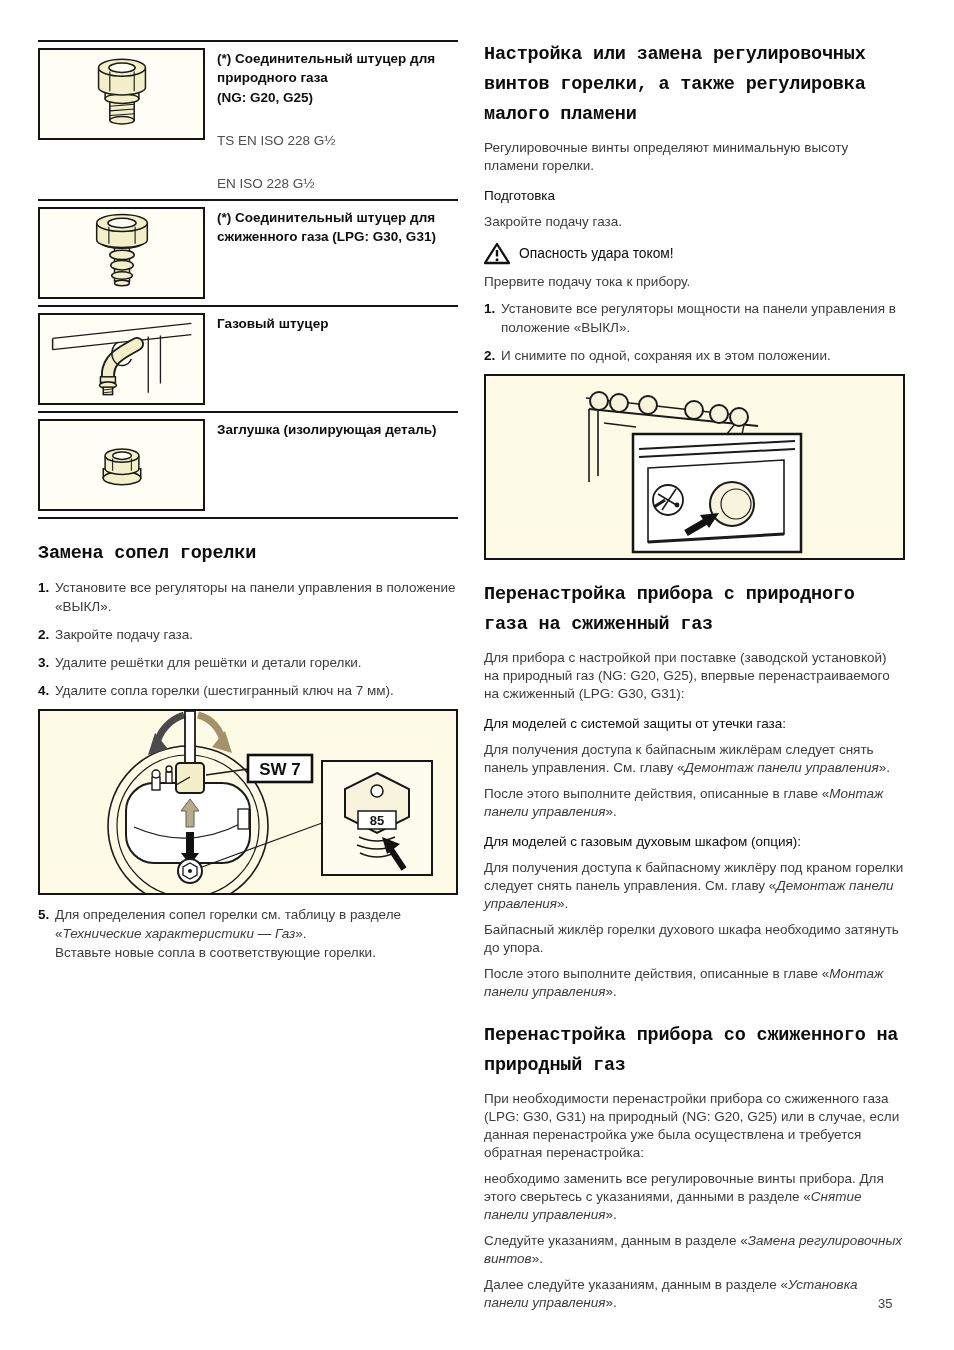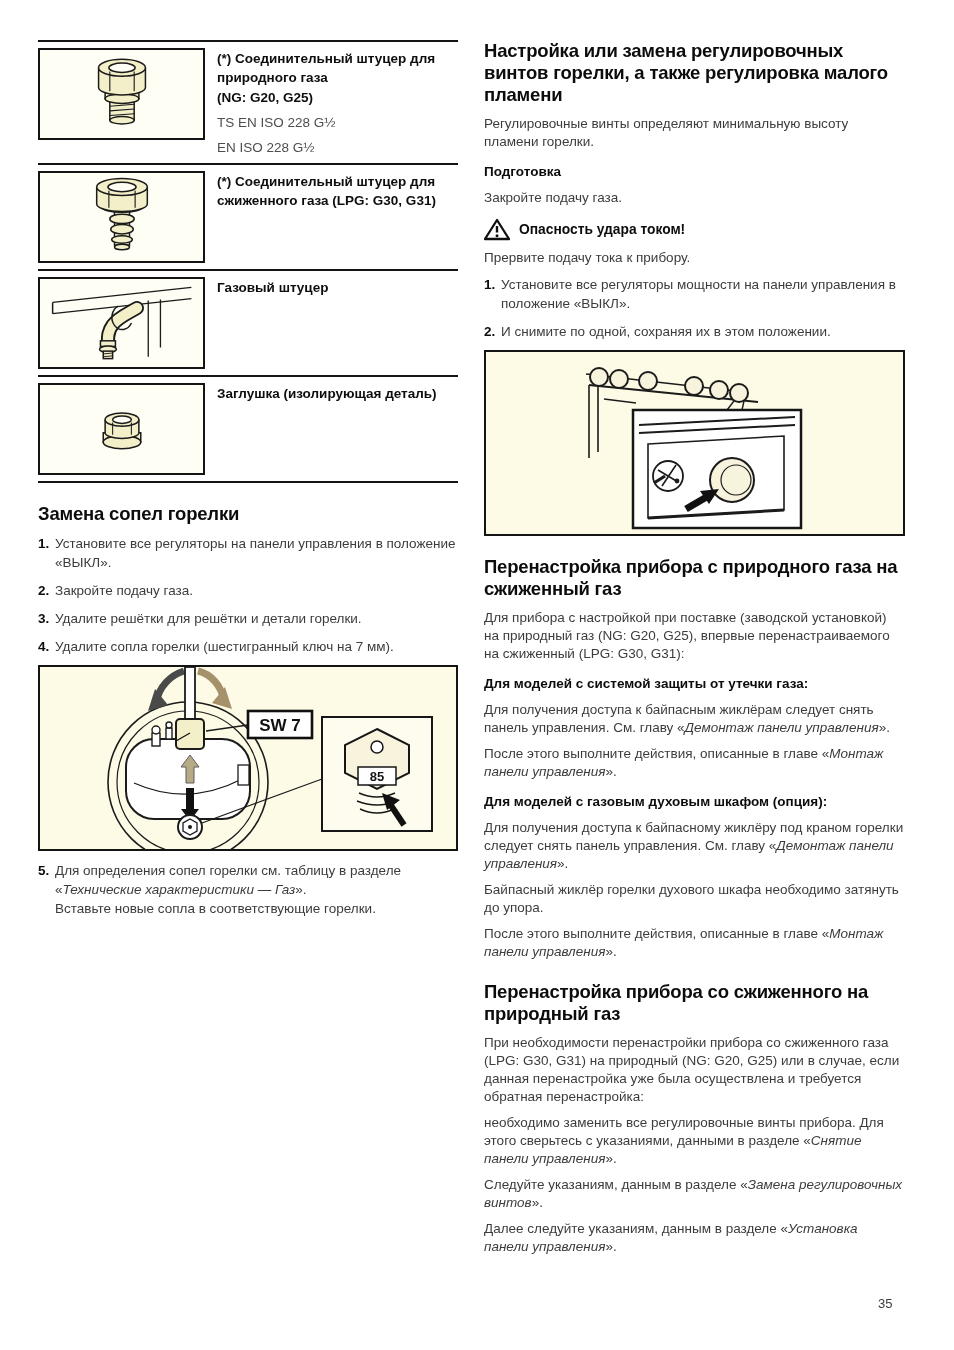--- a/index.html
+++ b/index.html
@@ -9,35 +9,35 @@
   .col-right{position:absolute;left:484px;top:40px;width:421px;}
 
   
   .parts-table{margin-top:8px;border-bottom:2px solid #141414;}
   .parts-row{border-top:2px solid #141414;display:flex;padding:6px 0;}
   .part-figure{width:167px;height:92px;border:2px solid #141414;background:#FFFEF4;
                flex:none;display:flex;align-items:center;justify-content:center;box-sizing:border-box;}
   .part-caption{padding-left:12px;padding-top:1px;font-size:13.5px;line-height:19px;width:230px;}
   .caption-bold{font-weight:bold;color:#0e0e0e;}
   .caption-sub{font-weight:bold;color:#0e0e0e;margin-top:1px;}
-  .caption-spec{color:#4e4e4e;margin-top:6px;}
-
-  h1{font-size:18.5px;line-height:22px;font-weight:bold;color:#0c0c0c;margin:0 0 9px 0;letter-spacing:-0.2px;}
+  .caption-spec{color:#4e4e4e;margin-top:24px;}
+
+  h1{font-size:18.5px;line-height:30px;font-weight:bold;color:#0c0c0c;margin:0 0 9px 0;letter-spacing:-0.2px;font-family:Liberation Mono, monospace;}
   .mt20{margin-top:20px;}
-  .subhead{font-weight:bold;color:#0c0c0c;font-size:13.5px;line-height:19px;margin:11px 0 8px 0;}
+  .subhead{font-weight:normal;color:#0c0c0c;font-size:13.5px;line-height:19px;margin:11px 0 8px 0;}
   p.body{font-size:13.5px;line-height:18px;margin:0 0 8px 0;}
   .steps{margin:0 0 2px 0;padding:0;list-style:none;}
   .step{position:relative;padding-left:17px;font-size:13.5px;line-height:19px;margin-bottom:9px;}
   .step-num{position:absolute;left:0;font-weight:bold;color:#0c0c0c;}
   .figure-box{border:2px solid #141414;background:#FDFAE6;margin:4px 0 10px 0;box-sizing:border-box;}
   .fig-left{width:420px;height:186px;}
   .fig-right{width:421px;height:186px;}
   .warning-row{display:flex;align-items:center;margin:11px 0 8px 0;}
   .warning-row .wicon{flex:none;margin-right:9px;display:flex;}
-  .warning-label{font-weight:bold;color:#0c0c0c;font-size:13.8px;}
+  .warning-label{font-weight:normal;color:#0c0c0c;font-size:13.8px;}
   .page-number{position:absolute;left:878px;top:1296px;font-size:13px;color:#3c3c3c;}
   i{font-style:italic;}
 </style>
 </head>
 <body>
 
 <div class="page">
 
   <div class="col-left">
 

